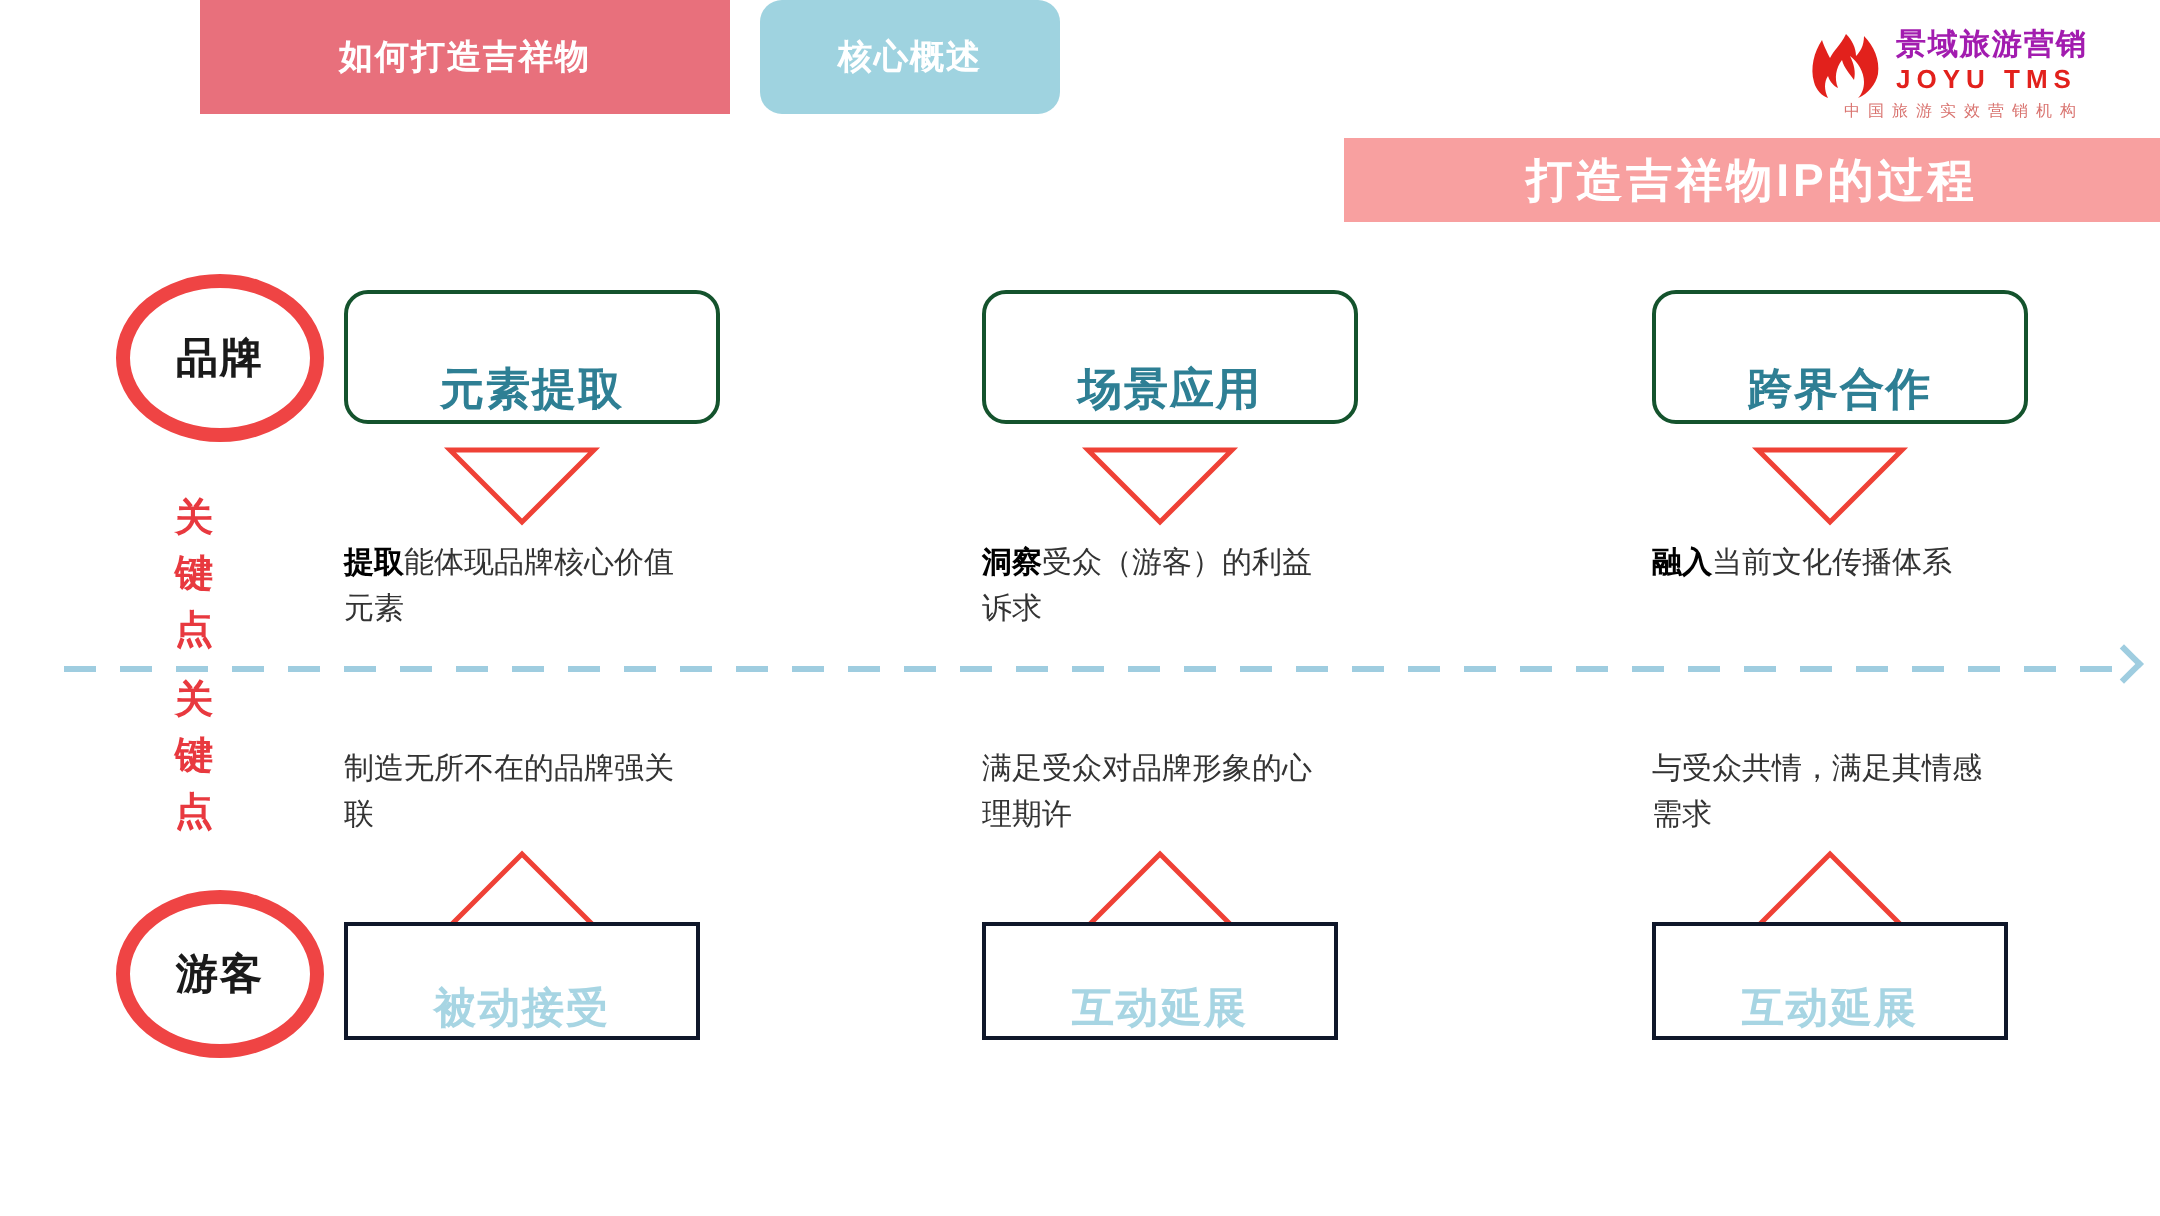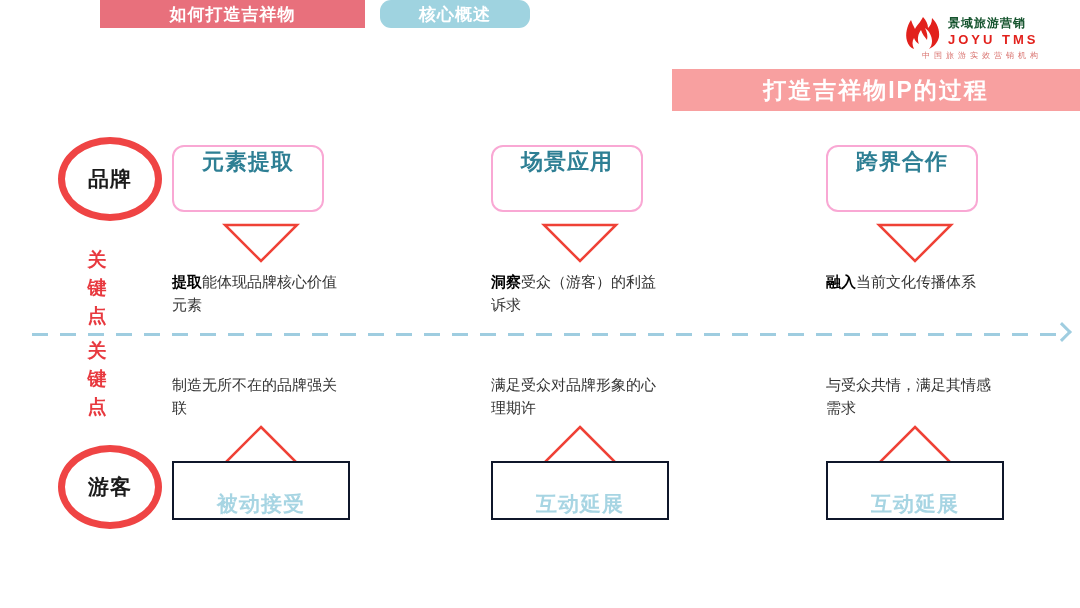--- a/index.html
+++ b/index.html
@@ -12,21 +12,21 @@
     height: 608px;
     position: relative;
     overflow: hidden;
     font-family: "Liberation Sans", "DejaVu Sans", sans-serif;
   }
 
   
   .tab {
     position: absolute;
     top: 0;
-    height: 28px;
+    height: 57px;
     display: flex;
     align-items: center;
     justify-content: center;
     color: #ffffff;
     font-weight: bold;
     font-size: 17px;
     letter-spacing: 1px;
   }
   .tab-primary { left: 100px; width: 265px; background: #e8707c; }
   .tab-secondary { left: 380px; width: 150px; background: #9fd3e0; border-radius: 11px; }
@@ -43,23 +43,23 @@
     position: absolute;
     left: 4px;
     top: 2px;
     width: 38px;
     height: 34px;
   }
   .logo-cn {
     position: absolute;
     left: 48px;
     top: 0px;
-    font-size: 12px;
-    font-weight: bold;
-    color: #14532d;
+    font-size: 15px;
+    font-weight: bold;
+    color: #a21caf;
     letter-spacing: 1px;
     line-height: 18px;
   }
   .logo-en {
     position: absolute;
     left: 48px;
     top: 19px;
     font-size: 13px;
     font-weight: bold;
     color: #e2211c;
@@ -164,27 +164,27 @@
   
   .col { position: absolute; width: 178px; }
   .col-1 { left: 172px; }
   .col-2 { left: 491px; }
   .col-3 { left: 826px; }
 
   
   .stage-box {
     position: absolute;
     top: 145px;
-    width: 152px;
+    width: 188px;
     height: 67px;
-    border: 2px solid #f9a8d4;
+    border: 2px solid #14532d;
     border-radius: 12px;
     box-sizing: border-box;
     display: flex;
-    align-items: flex-start;
+    align-items: flex-end;
     justify-content: center;
     background: #ffffff;
   }
   .stage-box-text {
     font-size: 22px;
     font-weight: bold;
     color: #2e7f94;
     letter-spacing: 1px;
   }
 

